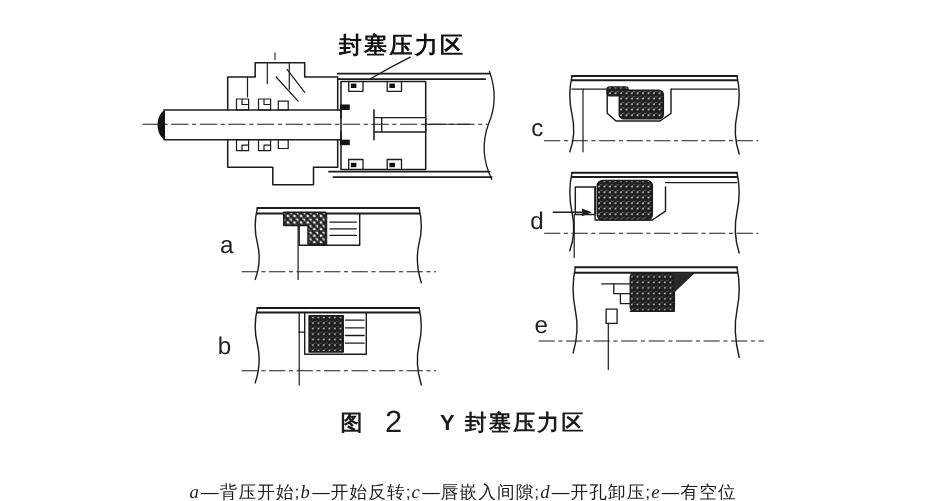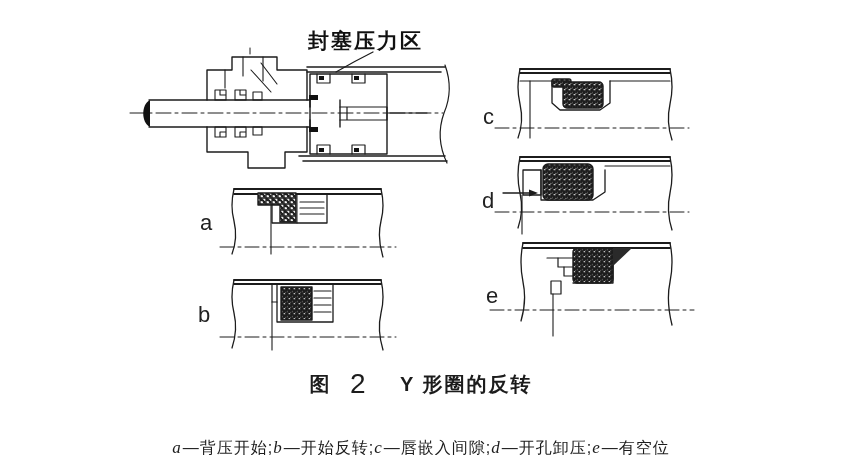--- a/index.html
+++ b/index.html
@@ -230,18 +230,18 @@
       <path d="M70,25 V34 M70,34 H85" stroke-width="1.2"></path>
       <path d="M76,34 V43 H85" stroke-width="1.2"></path>
       <rect x="63" y="48" width="10" height="13" stroke-width="1.2"></rect>
     </g>
     <path d="M65,61 V103" stroke-width="1.1"></path>
   </svg>
 
   <div class="caption-row">
     <span class="fig-word">图</span>
     <span class="fig-num">2</span>
-    <span class="fig-title">Y 形圈的反转</span>
+    <span class="fig-title">Y 封塞压力区</span>
   </div>
 
   <div class="legend-row"><span><i>a</i>—背压开始;</span><span><i>b</i>—开始反转;</span><span><i>c</i>—唇嵌入间隙;</span><span><i>d</i>—开孔卸压;</span><span><i>e</i>—有空位</span></div>
 
 </div>
 
 </body></html>

